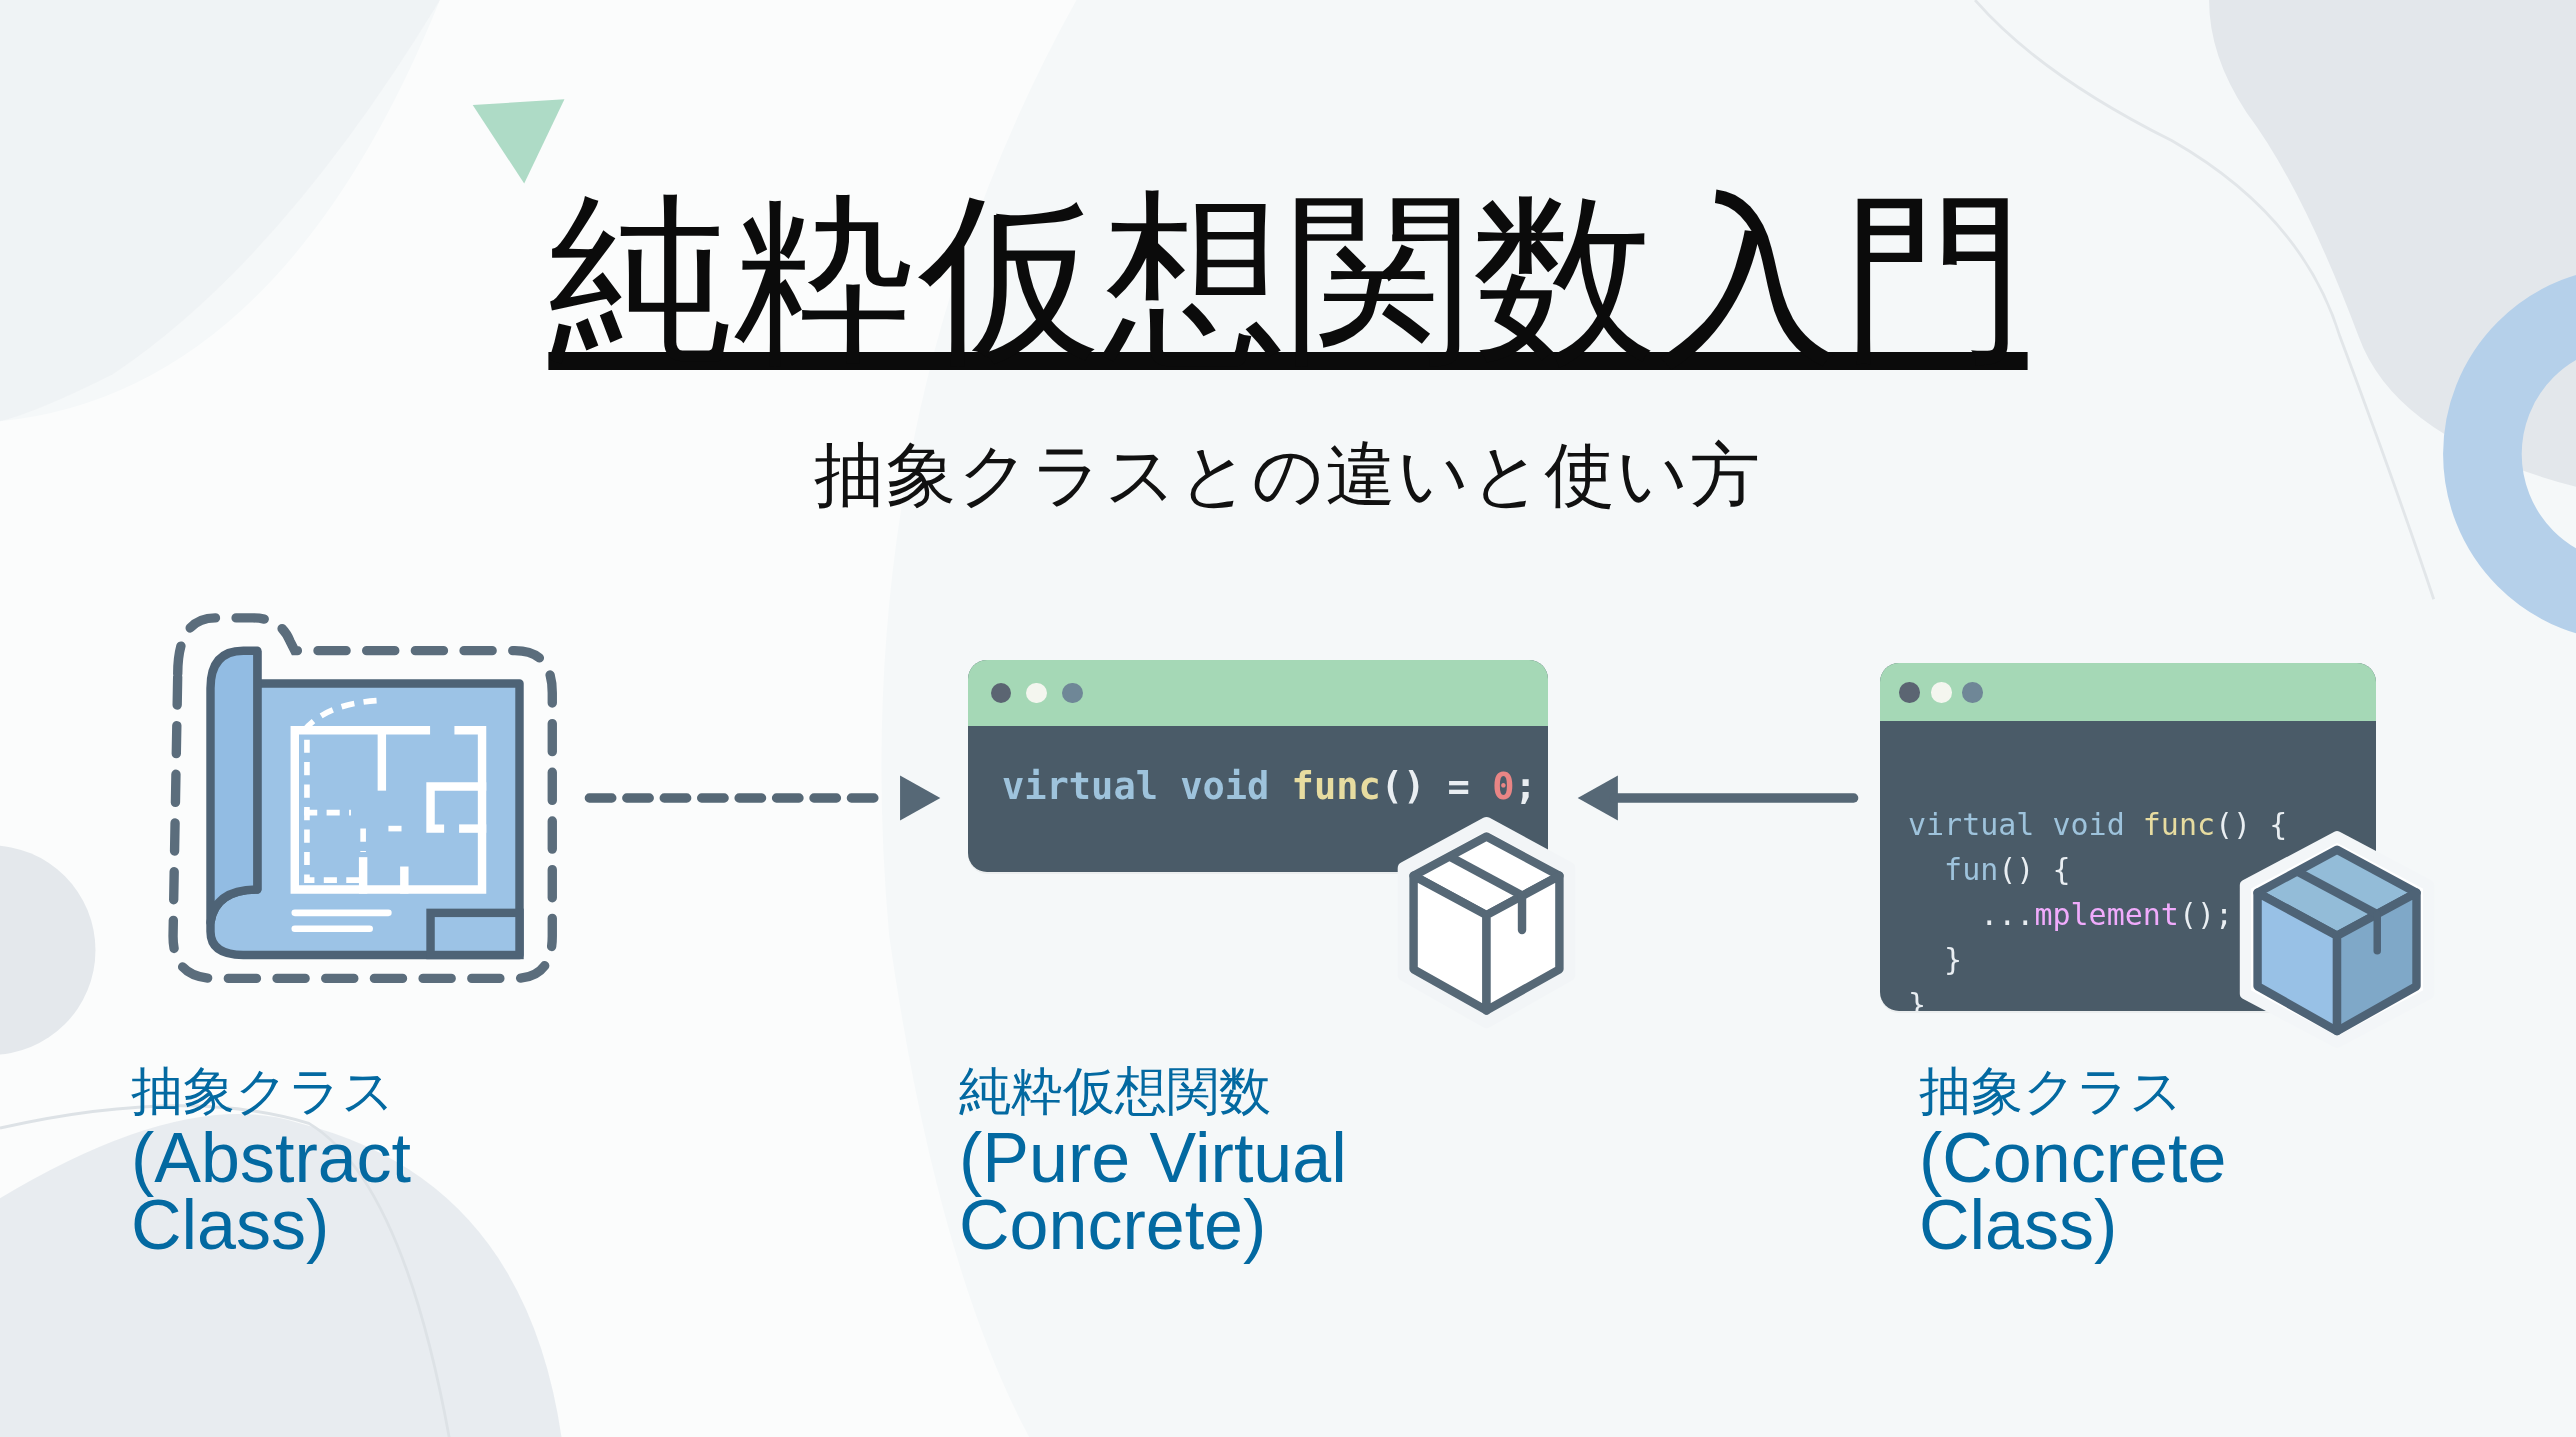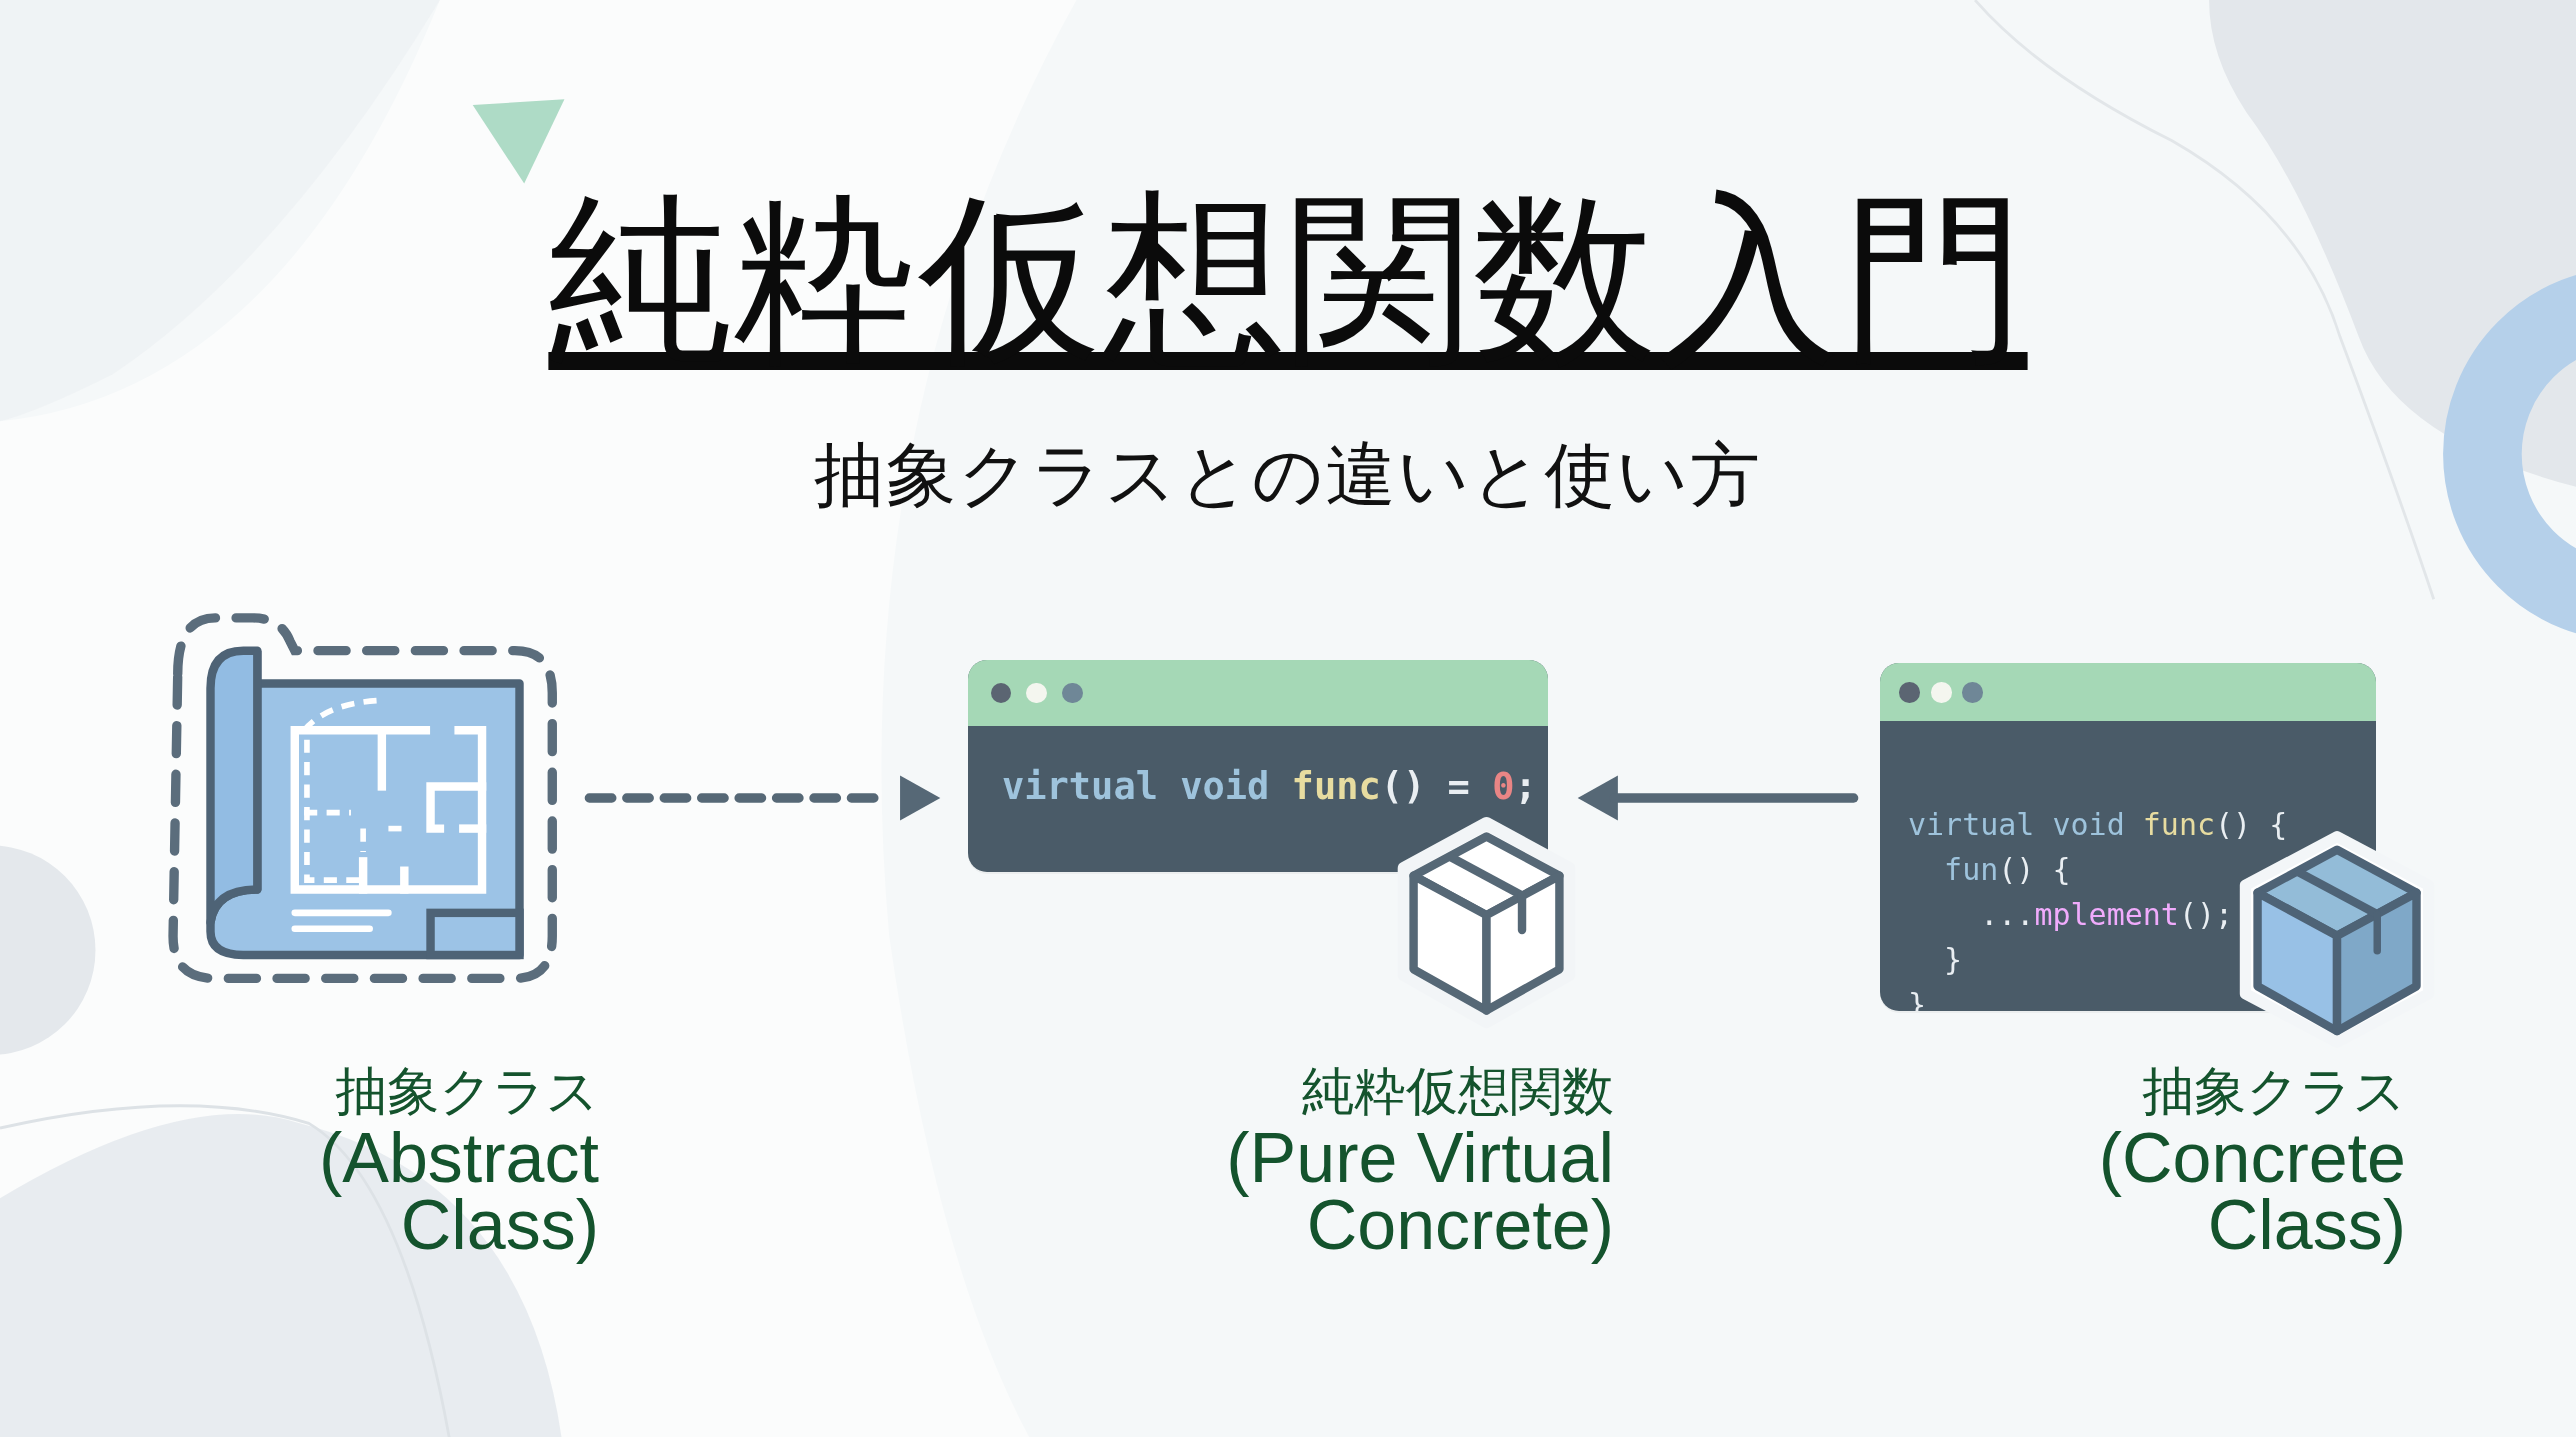--- a/index.html
+++ b/index.html
@@ -12,21 +12,21 @@
   .abs { position:absolute; }
   .title {
     position:absolute; left:0; width:2576px; top:187px; text-align:center;
     font-size:183px; line-height:1; color:#0b0b0b; letter-spacing:1.9px; font-weight:400;text-decoration:underline;
   }
   .subtitle {
     position:absolute; left:0; width:2576px; top:440px; text-align:center;
     font-size:70px; line-height:1; color:#111; letter-spacing:1.9px;
   }
   .label {
-    position:absolute; text-align:right; color:#14532d; font-size:52px; line-height:67px;
+    position:absolute; text-align:left; color:#0369a1; font-size:52px; line-height:67px;
   }
   .label .en { font-family:"Liberation Sans", "DejaVu Sans", sans-serif; font-size:70px; }
   .codewin {
     position:absolute; background:#4a5b68; border-radius:19px; overflow:hidden;
     box-shadow:0 1.9px 0 rgba(0,0,0,0.04);
   }
   .codewin .bar { background:#a5d8b6; position:relative; }
   .dot { position:absolute; width:20.6px; height:20.6px; border-radius:50%; }
   .code {
     font-family:"DejaVu Sans Mono", "Liberation Mono", monospace; white-space:pre; color:#d9e2e8;

